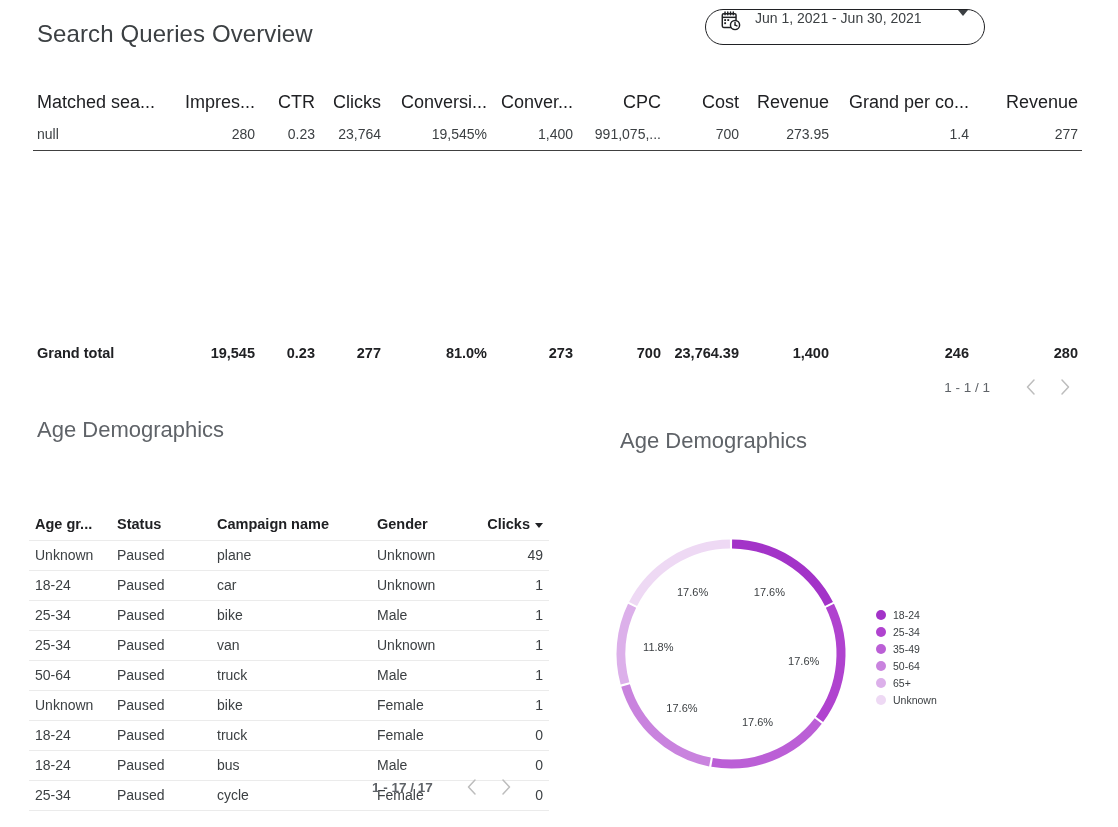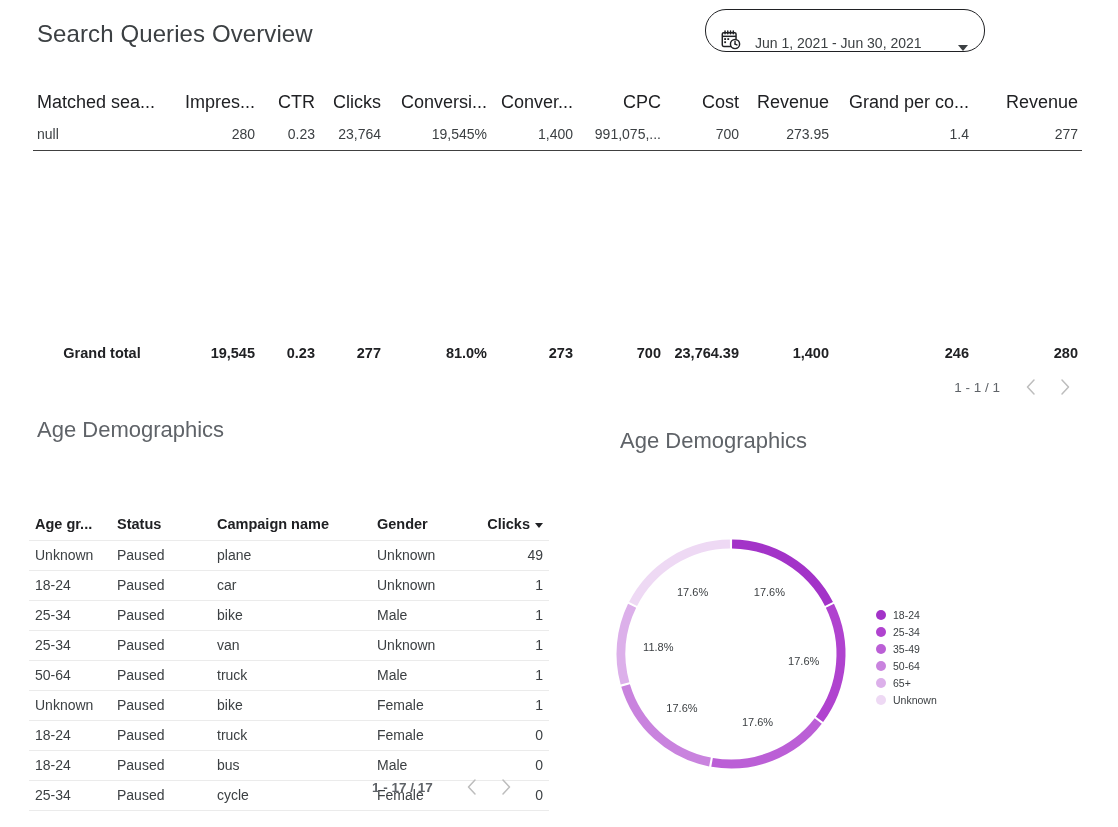--- a/index.html
+++ b/index.html
@@ -26,26 +26,26 @@
     color: #3c4043;
     letter-spacing: 0.1px;
     white-space: nowrap;
   }
 
   .date-picker {
     position: absolute;
     left: 705px;
     top: 9px;
     width: 280px;
-    height: 43px;
+    height: 36px;
     border: 1px solid #202124;
     border-radius: 21px;
     box-sizing: border-box;
     display: flex;
-    align-items: flex-end;
+    align-items: flex-start;
     background: #fff;
     cursor: pointer;
   }
   .date-picker .cal-icon {
     margin-left: 14px;
     width: 22px;
     height: 22px;
     display: block;
     flex: 0 0 auto;
   }
@@ -107,35 +107,35 @@
   }
   .sq-total td {
     font-size: 14.5px;
     font-weight: bold;
     color: #202124;
     padding: 0 4px;
     text-align: right;
     white-space: nowrap;
     overflow: hidden;
   }
-  .sq-total td.first-col { text-align: center; }
+  .sq-total td.first-col { text-align: left; }
 
   .sq-pager {
     position: absolute;
     right: 36px;
     top: 372px;
     display: flex;
     align-items: center;
     gap: 0px;
   }
   .pager-label {
     font-size: 13.5px;
     color: #5f6368;
     white-space: nowrap;
-    margin-right: 14px;
+    margin-right: 24px;
   }
   .pager-arrow {
     width: 34px;
     height: 30px;
     display: flex;
     align-items: center;
     justify-content: center;
     cursor: pointer;
   }
   .pager-arrow svg { display: block; }

